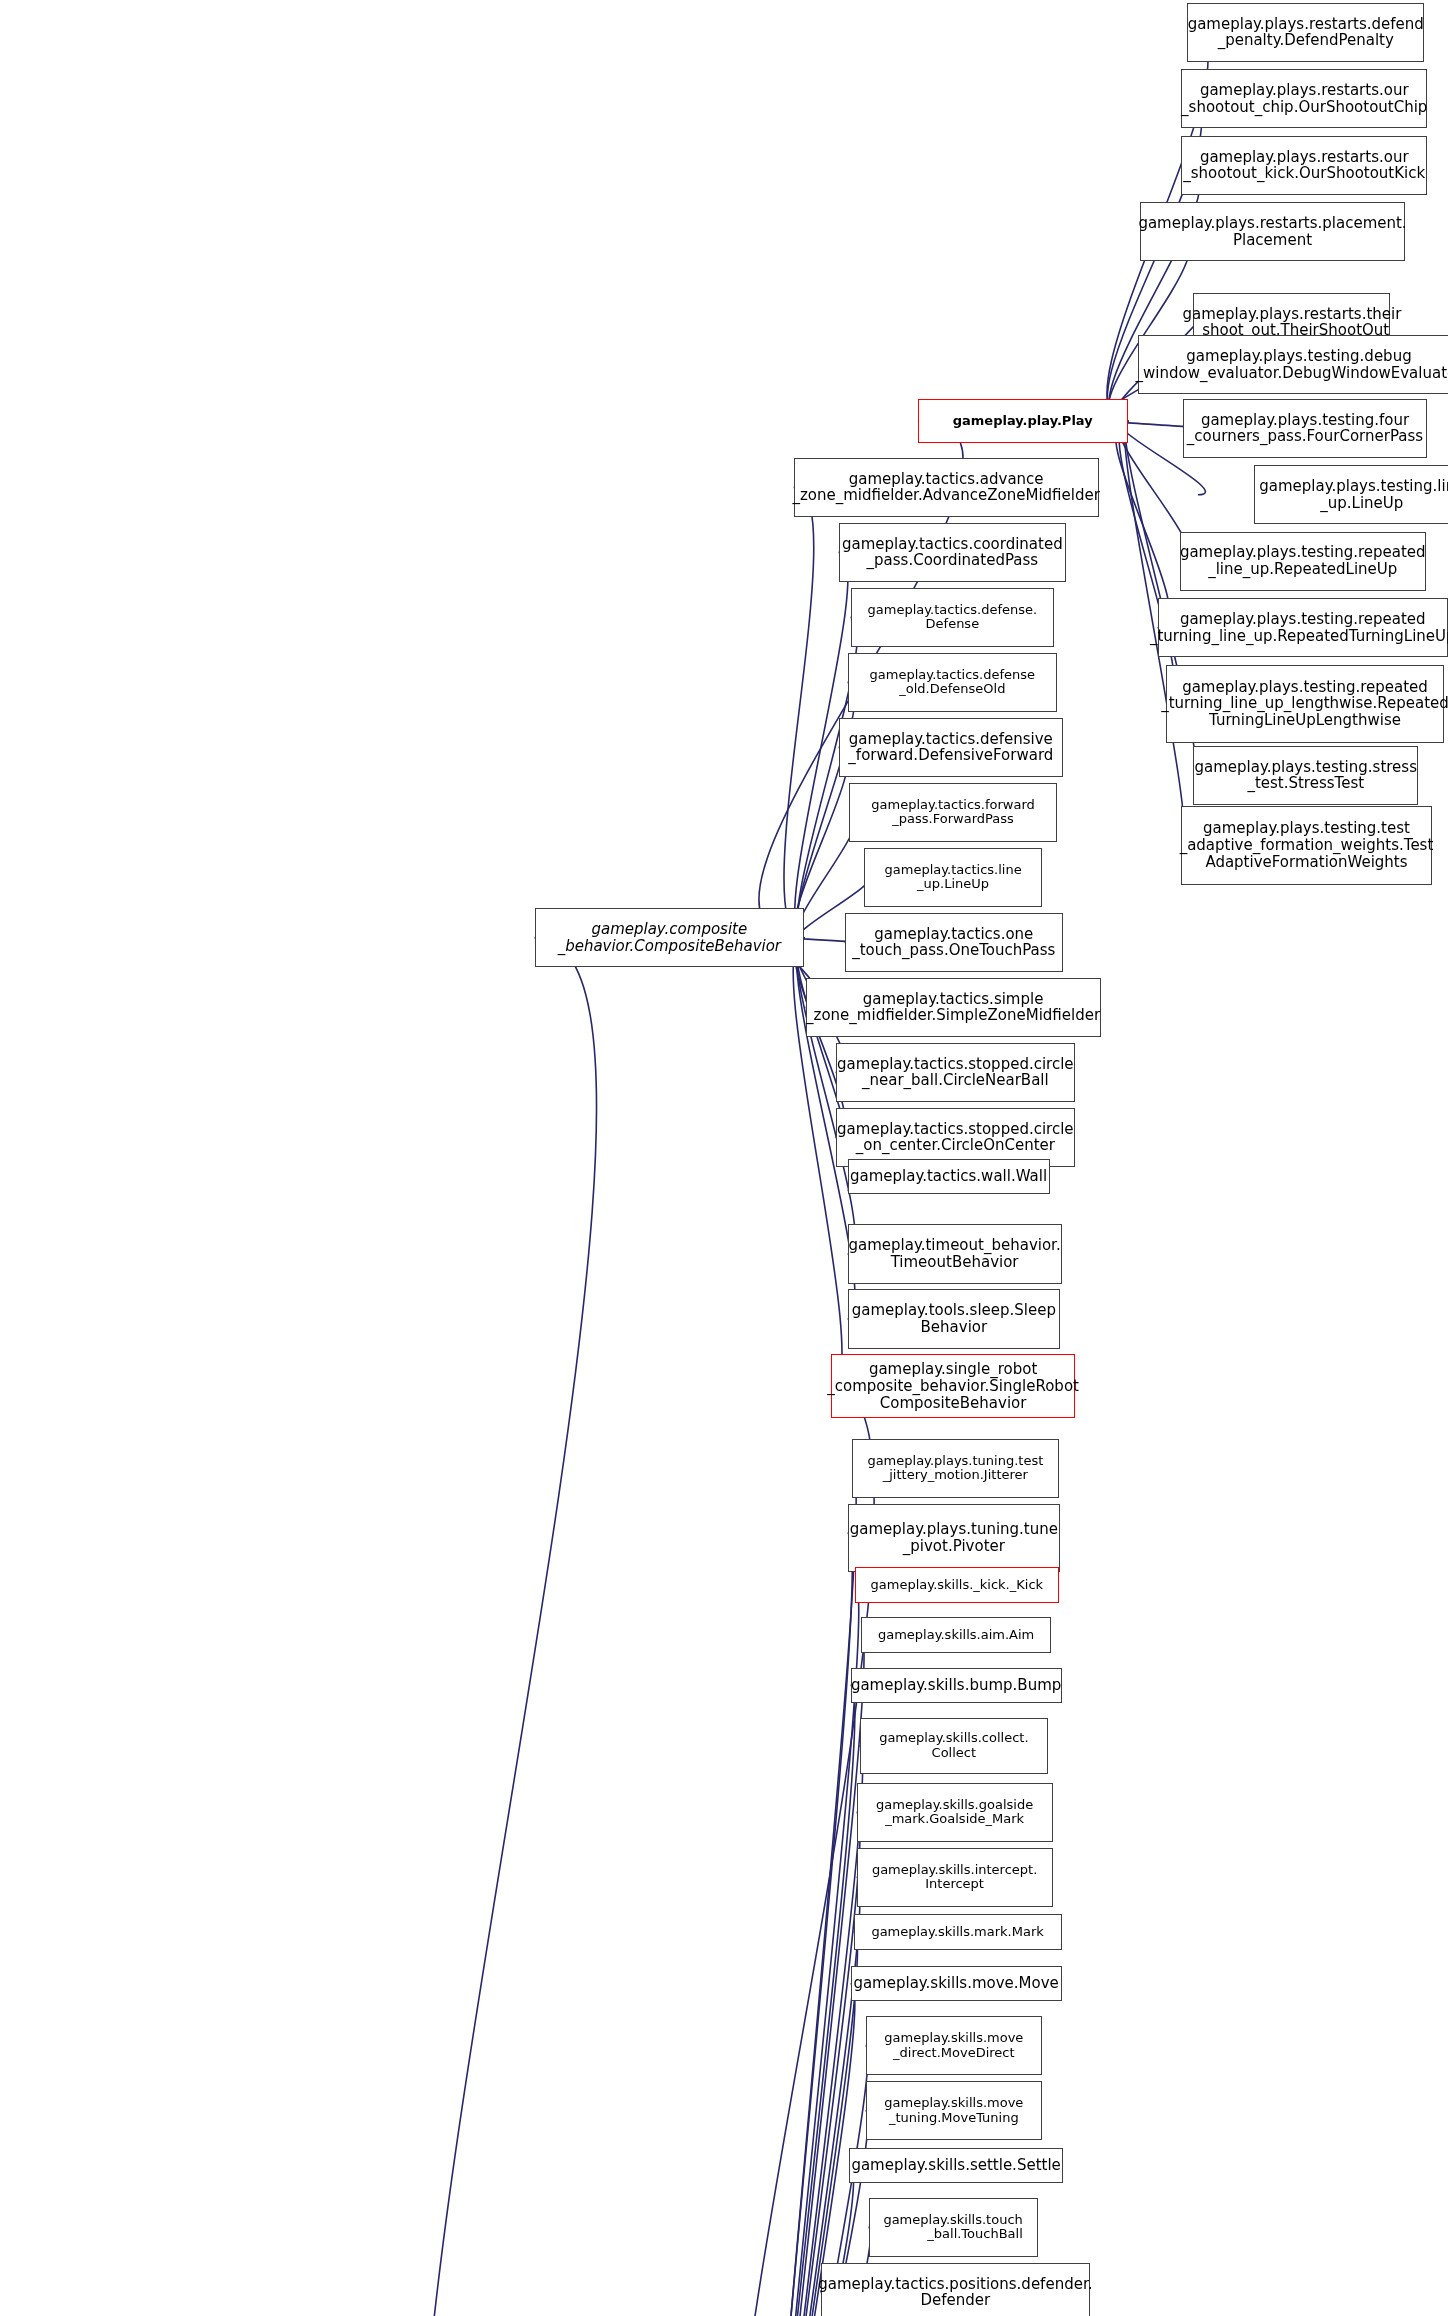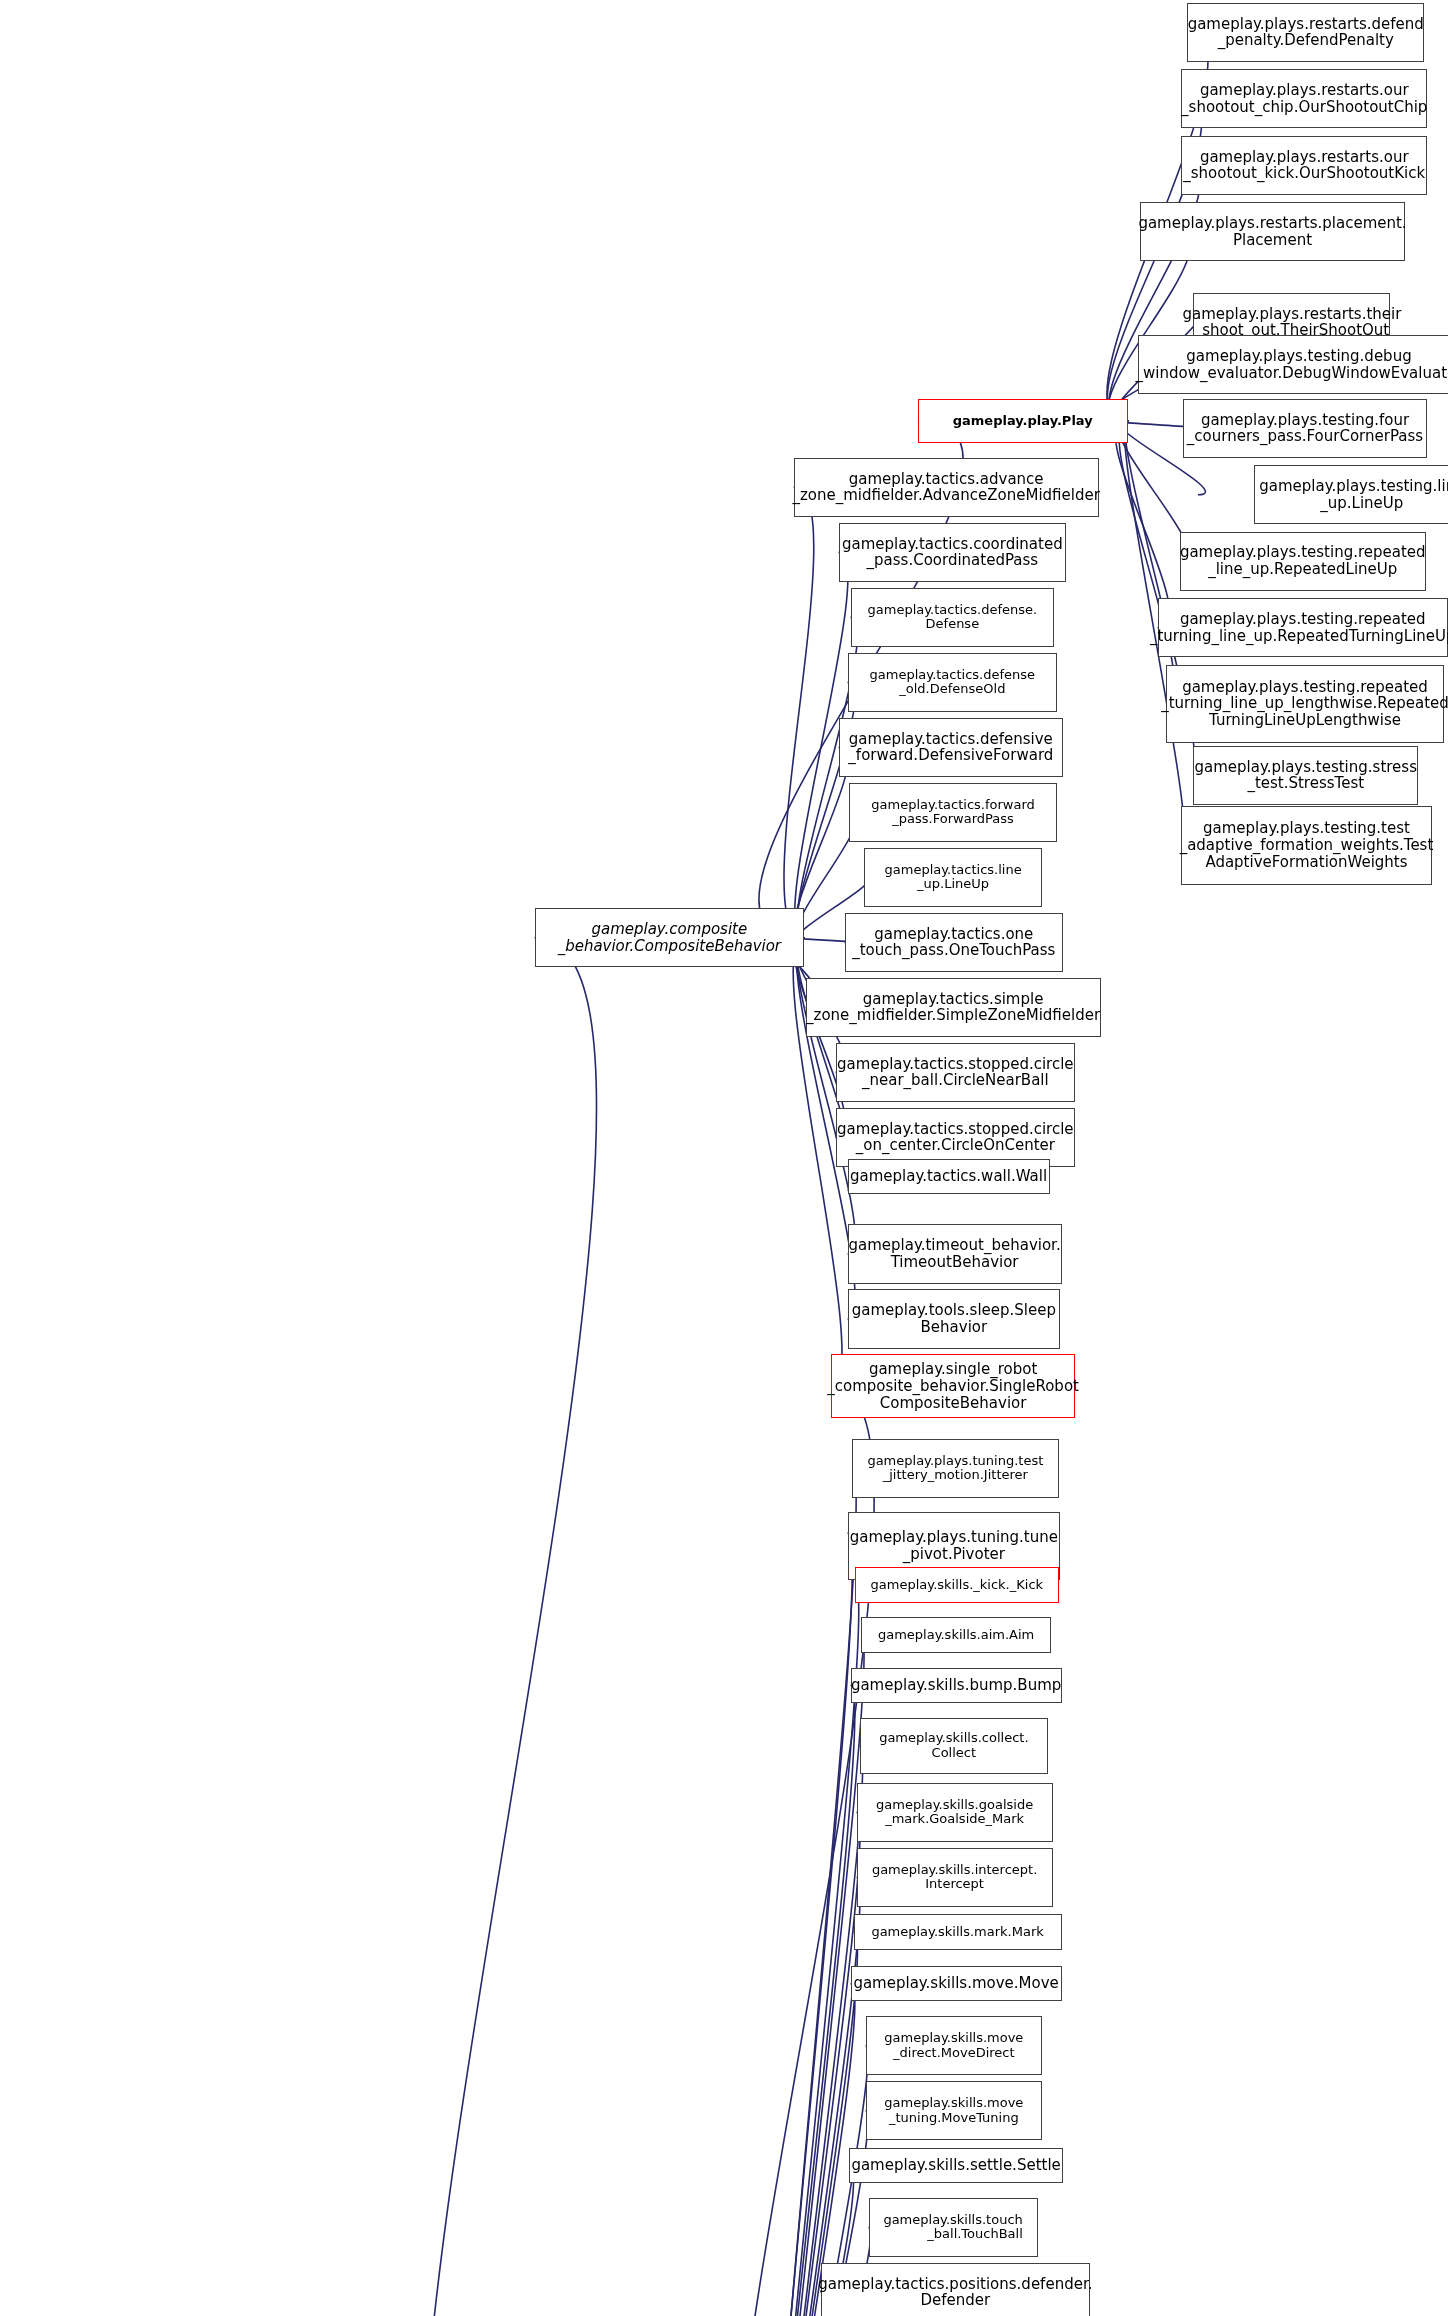--- a/index.html
+++ b/index.html
@@ -161,21 +161,21 @@
     <div class="node" style="left: 847.537px; top: 1159px; width: 202px; height: 35.449px;">gameplay.tactics.wall.Wall</div>
     <div class="node" style="left: 847.537px; top: 1224.47px; width: 214.13px; height: 59.0816px;">gameplay.timeout_behavior.
 TimeoutBehavior</div>
     <div class="node" style="left: 847.537px; top: 1289.46px; width: 212.633px; height: 59.0816px;">gameplay.tools.sleep.Sleep
 Behavior</div>
     <div class="node red" style="left: 831.065px; top: 1354.45px; width: 244.079px; height: 63.5128px;">gameplay.single_robot
 _composite_behavior.SingleRobot
 CompositeBehavior</div>
     <div class="node" style="left: 852.029px; top: 1438.64px; width: 206.643px; height: 59.0816px; font-size: 13px;">gameplay.plays.tuning.test
 _jittery_motion.Jitterer</div>
-    <div class="node" style="left: 847.537px; top: 1503.63px; width: 212.633px; height: 68px; margin-top: 8px;">gameplay.plays.tuning.tune
+    <div class="node" style="left: 847.537px; top: 1503.63px; width: 212.633px; height: 68px;">gameplay.plays.tuning.tune
 _pivot.Pivoter</div>
     <div class="node red" style="left: 855.024px; top: 1567.14px; width: 203.648px; height: 35.449px; font-size: 13px;">gameplay.skills._kick._Kick</div>
     <div class="node" style="left: 861.013px; top: 1617.36px; width: 190.172px; height: 35.449px; font-size: 13px;">gameplay.skills.aim.Aim</div>
     <div class="node" style="left: 850.532px; top: 1667.58px; width: 211.135px; height: 35.449px;">gameplay.skills.bump.Bump</div>
     <div class="node" style="left: 859.516px; top: 1717.8px; width: 188.674px; height: 56.1276px; font-size: 13px;">gameplay.skills.collect.
 Collect</div>
     <div class="node" style="left: 856.521px; top: 1782.79px; width: 196.161px; height: 59.0816px; font-size: 13px;">gameplay.skills.goalside
 _mark.Goalside_Mark</div>
     <div class="node" style="left: 856.521px; top: 1847.78px; width: 196.161px; height: 59.0816px; font-size: 13px;">gameplay.skills.intercept.
 Intercept</div>

